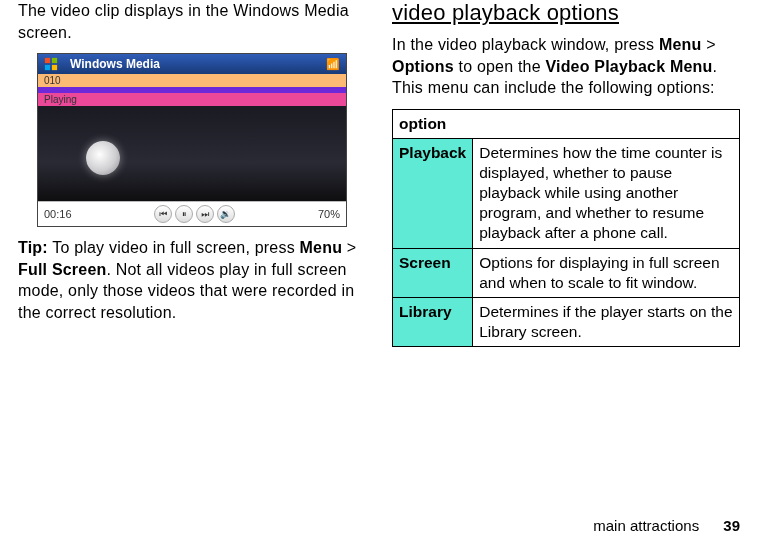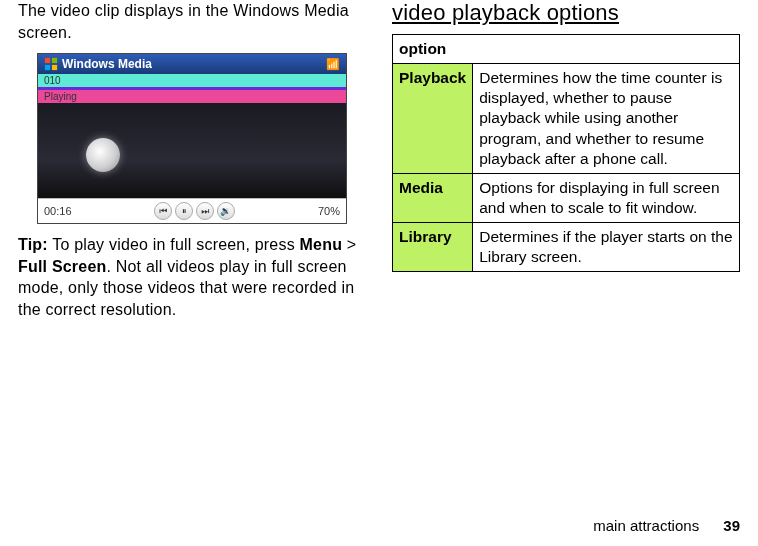--- a/index.html
+++ b/index.html
@@ -23,31 +23,31 @@
     margin: 6px auto 10px;
     border: 1px solid #444;
     background: #fff;
     font-family: Arial, sans-serif;
   }
   .mp-title {
     background: linear-gradient(#2f5db8, #183a78);
     color: #fff;
     display: flex; align-items: center;
     font-size: 12px; font-weight: bold;
-    padding: 3px 6px; gap: 4px;
+    padding: 3px 6px; gap: 12px;
   }
   .mp-title .wlogo {
     width: 14px; height: 14px; display: inline-block;
   }
   .mp-title .signal { margin-left: auto; font-size: 11px; }
   .mp-sub {
-    background: #5eead4; color:#333;
+    background: #fdba74; color:#333;
     font-size: 10px; padding: 1px 6px;
     display:flex; justify-content:space-between;
-    border-bottom:3px solid #6d28d9;
+    border-bottom:6px solid #6d28d9;
   }
   .mp-video {
     height: 95px;
     background: linear-gradient(#1a1a22 0%, #2a2a35 60%, #0e0e10 100%);
     position: relative;
     overflow: hidden;
   }
   .moon {
     position:absolute; left:48px; top:35px;
     width:34px; height:34px; border-radius:50%;
@@ -80,21 +80,21 @@
   .opt-table th, .opt-table td {
     border: 1px solid #000;
     padding: 4px 6px;
     text-align: left;
     vertical-align: top;
     font-size: 15.5px;
     line-height: 1.3;
     font-weight:300;
   }
   .opt-table th { font-weight: bold; font-size:15.5px; }
-  .opt-table td.rowlabel { background:#bef264; font-weight:bold; width:72px; }
+  .opt-table td.rowlabel { background:#5eead4; font-weight:bold; width:72px; }
   .opt-table td.rowdesc { font-weight:300; }
 
   .footer {
     position: absolute;
     right: 18px;
     bottom: 12px;
     font-size: 15px;
   }
   .footer .pgnum { font-weight: bold; margin-left:20px; }
 
@@ -145,32 +145,35 @@
     </div>
 
     <p class="para">
       <span class="bold">Tip:</span><span> To play video in full screen, press </span><span class="bold condensed">Menu</span><span> &gt; </span><span class="bold condensed">Full Screen</span><span>. Not all videos play in full screen mode, only those videos that were recorded in the correct resolution.</span>
     </p>
 
   </div>
 
   <div class="col">
     <h2 class="heading2">video playback options</h2>
+    <p class="para">
+      <span>In the video playback window, press </span><span class="bold condensed">Menu</span><span> &gt; </span><span class="bold condensed">Options</span><span> to open the </span><span class="bold condensed">Video Playback Menu</span><span>. This menu can include the following options:</span>
+    </p>
 
     <table class="opt-table">
       <tbody>
           <tr>
         <th colspan="2">option</th>
       </tr>
       <tr>
         <td class="rowlabel condensed">Playback</td>
         <td class="rowdesc">Determines how the time counter is displayed, whether to pause playback while using another program, and whether to resume playback after a phone call.</td>
       </tr>
       <tr>
-        <td class="rowlabel condensed">Media</td>
+        <td class="rowlabel condensed">Screen</td>
         <td class="rowdesc">Options for displaying in full screen and when to scale to fit window.</td>
       </tr>
       <tr>
         <td class="rowlabel condensed">Library</td>
         <td class="rowdesc">Determines if the player starts on the Library screen.</td>
       </tr>
     </tbody>
       </table>
   </div>
 </div>

